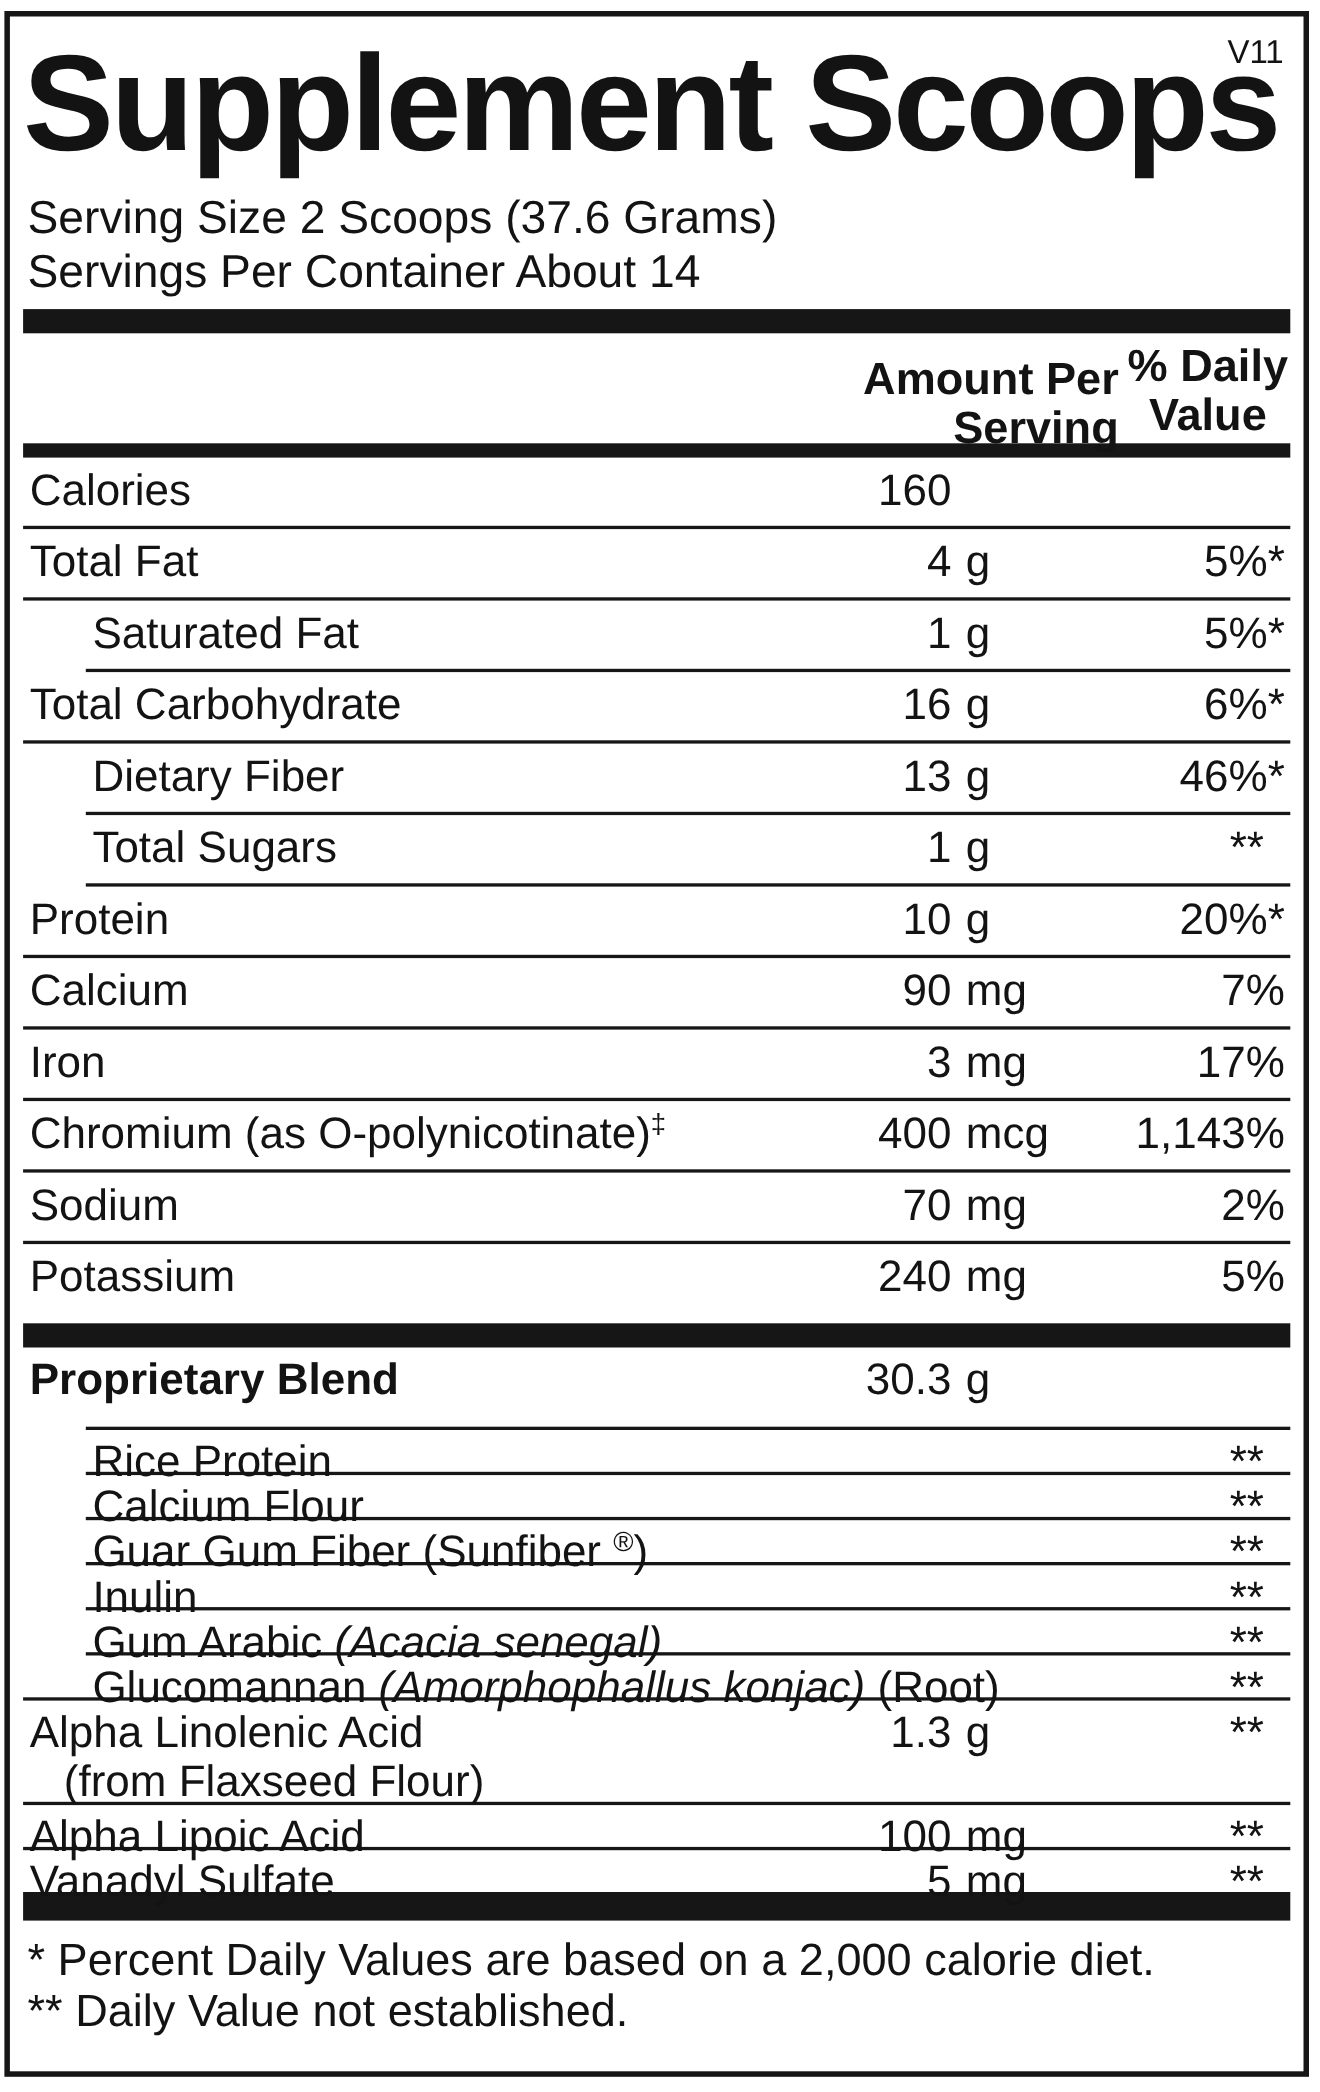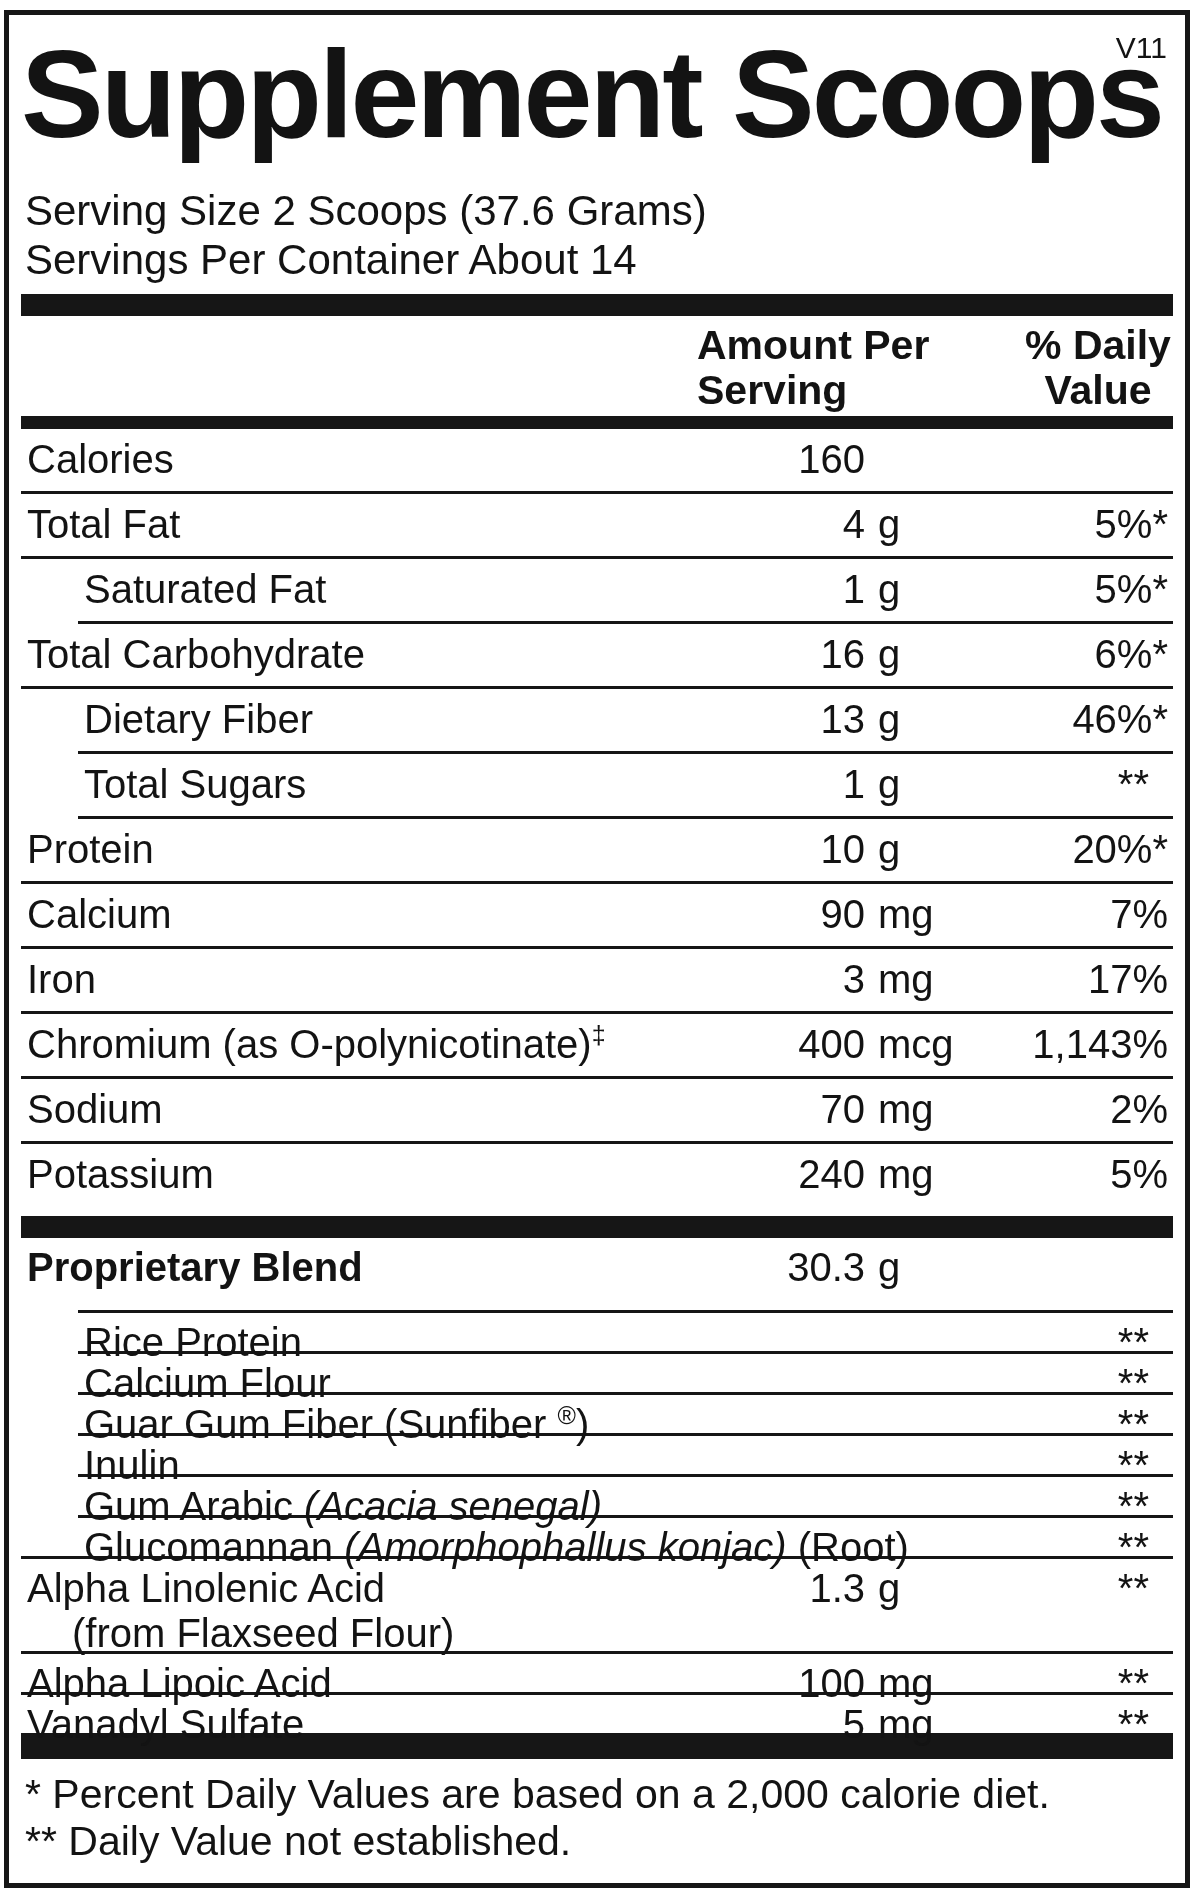--- a/index.html
+++ b/index.html
@@ -10,40 +10,40 @@
   .box {
     position:absolute; left:4px; top:10px; width:1186px; height:1878px;
     border:5px solid #161616; box-sizing:border-box; background:#fff;
   }
   .inner { position:relative; padding:0 12px; }
   .v11 { position:absolute; top:6px; right:18px; font-size:30px; line-height:26px; }
   .title {
     margin:14px 0 0 0; font-size:124px; font-weight:bold; line-height:130px;
     letter-spacing:-3px; white-space:nowrap;
   }
-  .serving-block { margin-top:27px; }
+  .serving-block { margin-top:14px; }
   .serving-line { font-size:42px; line-height:49px; padding-left:4px; }
   .bar { background:#161616; }
   .bar-thick  { height:22px; margin-top:10px; }
   .bar-med    { height:13px; }
   .bar-bottom { height:26px; }
   .colhead { position:relative; height:100px; font-weight:bold; font-size:41px; line-height:45px; }
-  .amt-h { position:absolute; left:676px; width:320px; top:7px; text-align:left; }
+  .amt-h { position:absolute; left:676px; width:320px; top:19px; text-align:right; }
   .dv-h  { position:absolute; left:977px; width:200px; top:7px; text-align:center; }
   .row { position:relative; height:62px; font-size:40px; line-height:44px; }
   .row.s2 { height:38px; }
   .row.s2.noline { height:72px; }
   .row.two { height:92px; }
   .nm { position:absolute; left:6px; top:8px; white-space:nowrap; }
   .row.s2 .nm { top:7px; }
   .nm.indent { left:63px; }
   .nm.bold { font-weight:bold; }
   .nm sup { font-size:25px; line-height:0; }
   .nm .it { font-style:italic;margin-top:25px; }
-  .sub { position:absolute; left:51px; top:52px; white-space:nowrap; }
+  .sub { position:absolute; left:37px; top:52px; white-space:nowrap; }
   .an { position:absolute; left:600px; width:244px; top:8px; text-align:right; }
   .au { position:absolute; left:857px; top:8px; }
   .row.s2 .an, .row.s2 .au { top:7px; }
   .dv { position:absolute; right:5px; top:8px; }
   .row.s2 .dv { top:7px; }
   .dv.nodv { right:24px; }
   .hl { height:3px; background:#161616; }
   .hl.ind { margin-left:57px; }
   .foot { padding:12px 0 0 4px; font-size:41px; line-height:47px; }
 </style>

